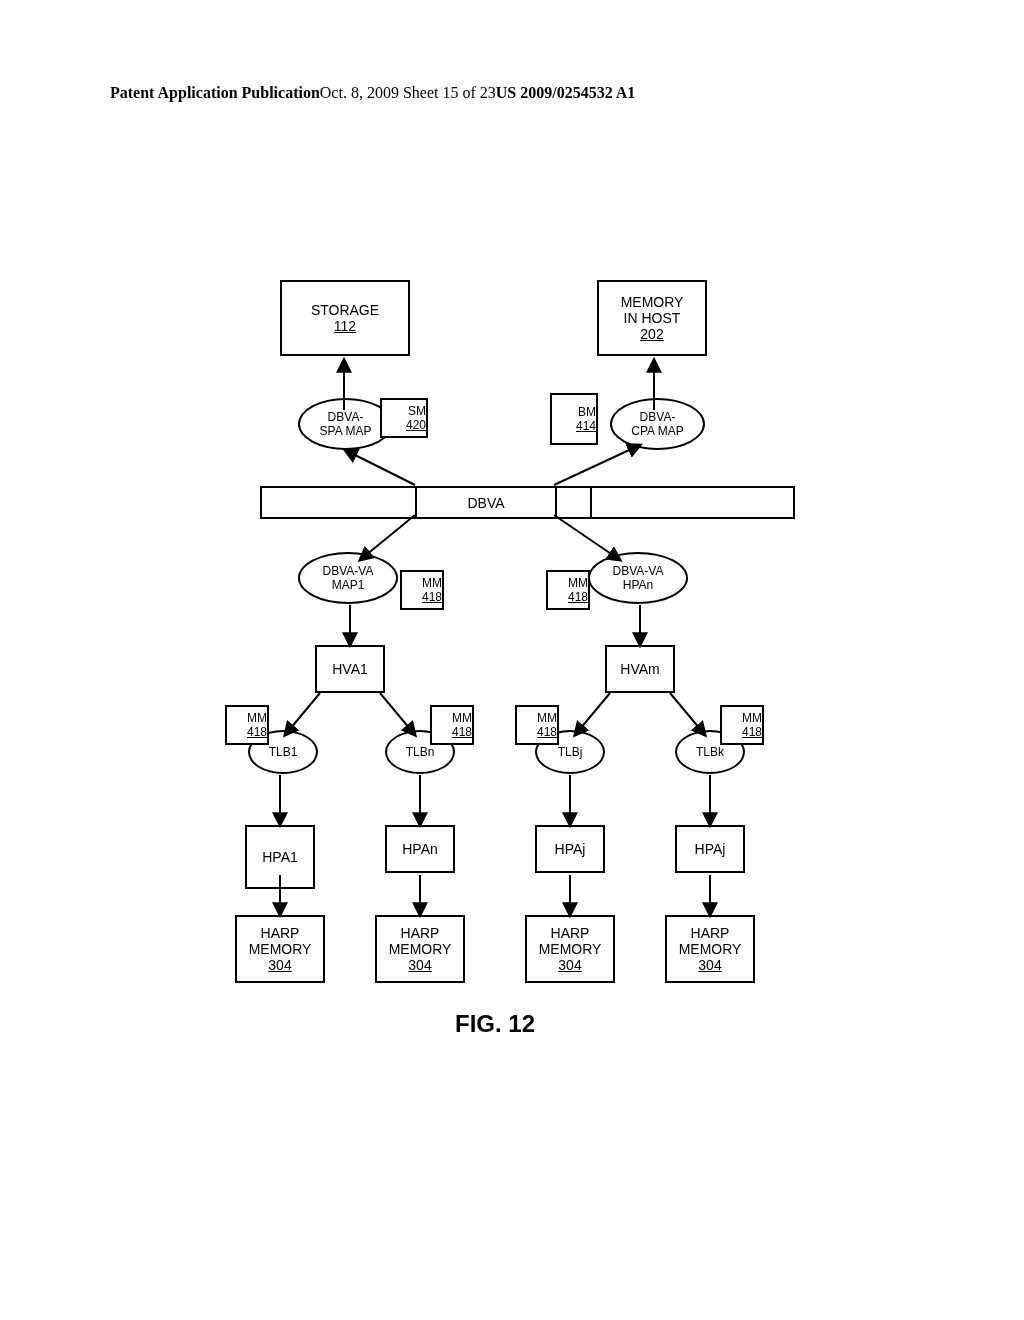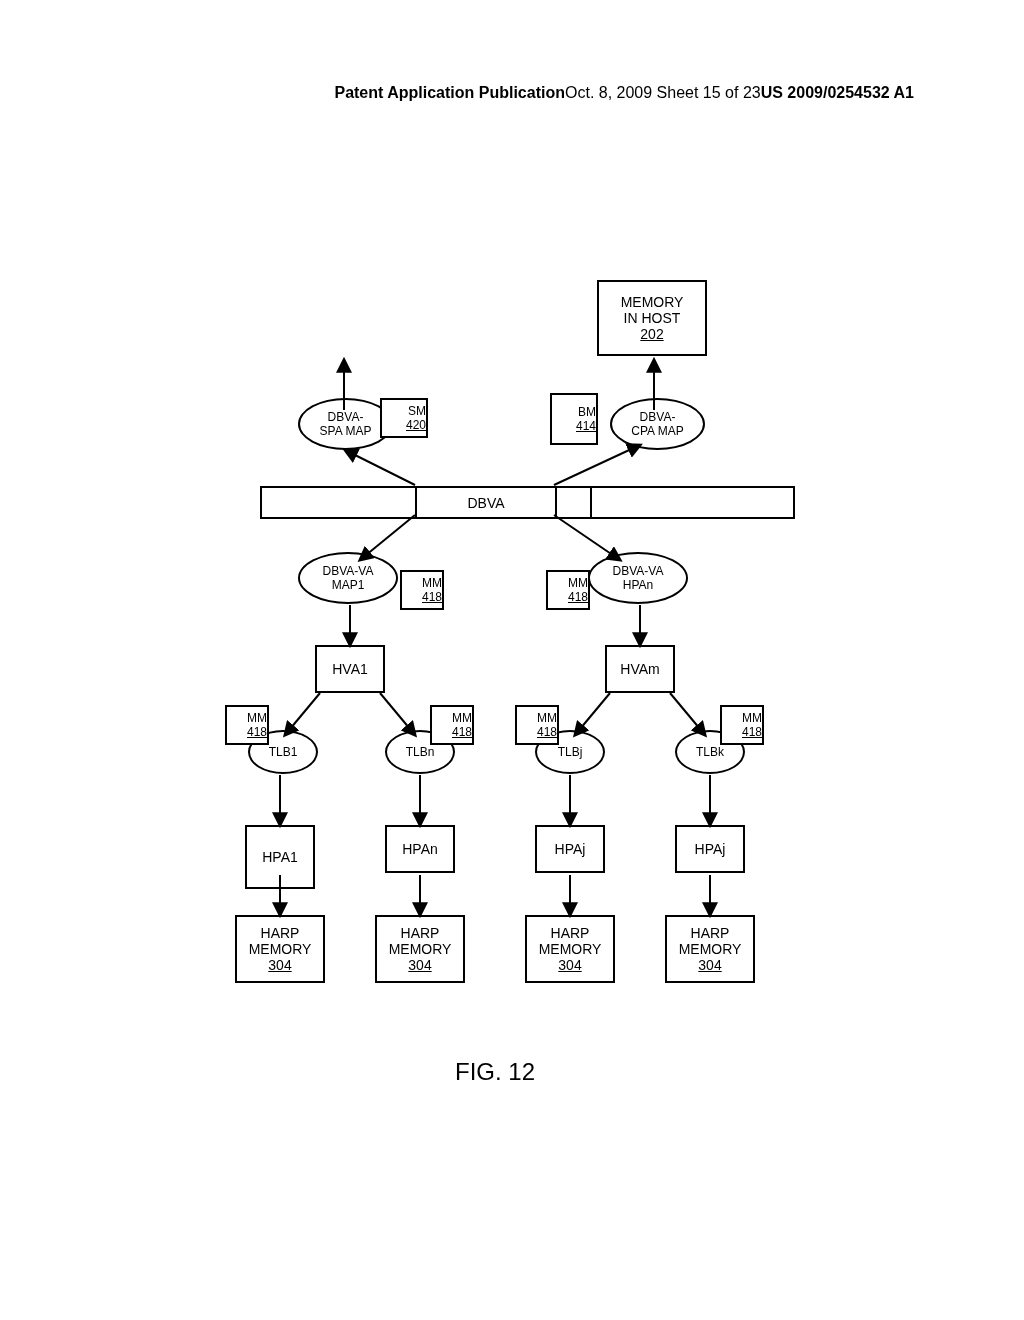--- a/index.html
+++ b/index.html
@@ -13,23 +13,24 @@
       background: white;
       font-family: Arial, sans-serif;
       position: relative;
     }
     .header {
       position: absolute;
       top: 84px;
       left: 0;
       width: 100%;
       display: flex;
-      justify-content: flex-end;
+      justify-content: flex-start;
       padding: 0 110px;
       font-size: 16px;
+      font-family: Liberation Serif, serif;
     }
     .header-left { font-weight: bold; }
     .header-center { }
     .header-right { font-weight: bold; }
     
     .diagram {
       position: absolute;
       top: 280px;
       left: 220px;
       width: 590px;
@@ -93,22 +94,21 @@
     
     svg.arrow-svg {
       position: absolute;
       overflow: visible;
       z-index: 1;
     }
     
     .fig-label {
       position: absolute;
       font-size: 24px;
-      font-weight: normal;
-      margin-top: 48px;
+      font-weight: bold;
     }
     
     .underline {
       text-decoration: underline;
     }
   </style>
 </head>
 <body>
 
 <div class="header">
@@ -160,20 +160,24 @@
 
     <line x1="60" y1="595" x2="60" y2="635" stroke="black" stroke-width="2" marker-end="url(#ah)"></line>
 
     <line x1="200" y1="595" x2="200" y2="635" stroke="black" stroke-width="2" marker-end="url(#ah)"></line>
 
     <line x1="350" y1="595" x2="350" y2="635" stroke="black" stroke-width="2" marker-end="url(#ah)"></line>
 
     <line x1="490" y1="595" x2="490" y2="635" stroke="black" stroke-width="2" marker-end="url(#ah)"></line>
   </svg>
 
+  <div class="box" style="left:60px;top:0;width:130px;height:76px;">
+    <span>STORAGE</span>
+    <span class="underline">112</span>
+  </div>
   <div class="box" style="left:377px;top:0;width:110px;height:76px;">
     <span>MEMORY</span>
     <span>IN HOST</span>
     <span class="underline">202</span>
   </div>
 
   <div class="ellipse" style="left:78px;top:118;width:95px;height:52px;top:118px;">
     <span>DBVA-</span>
     <span>SPA MAP</span>
   </div>

